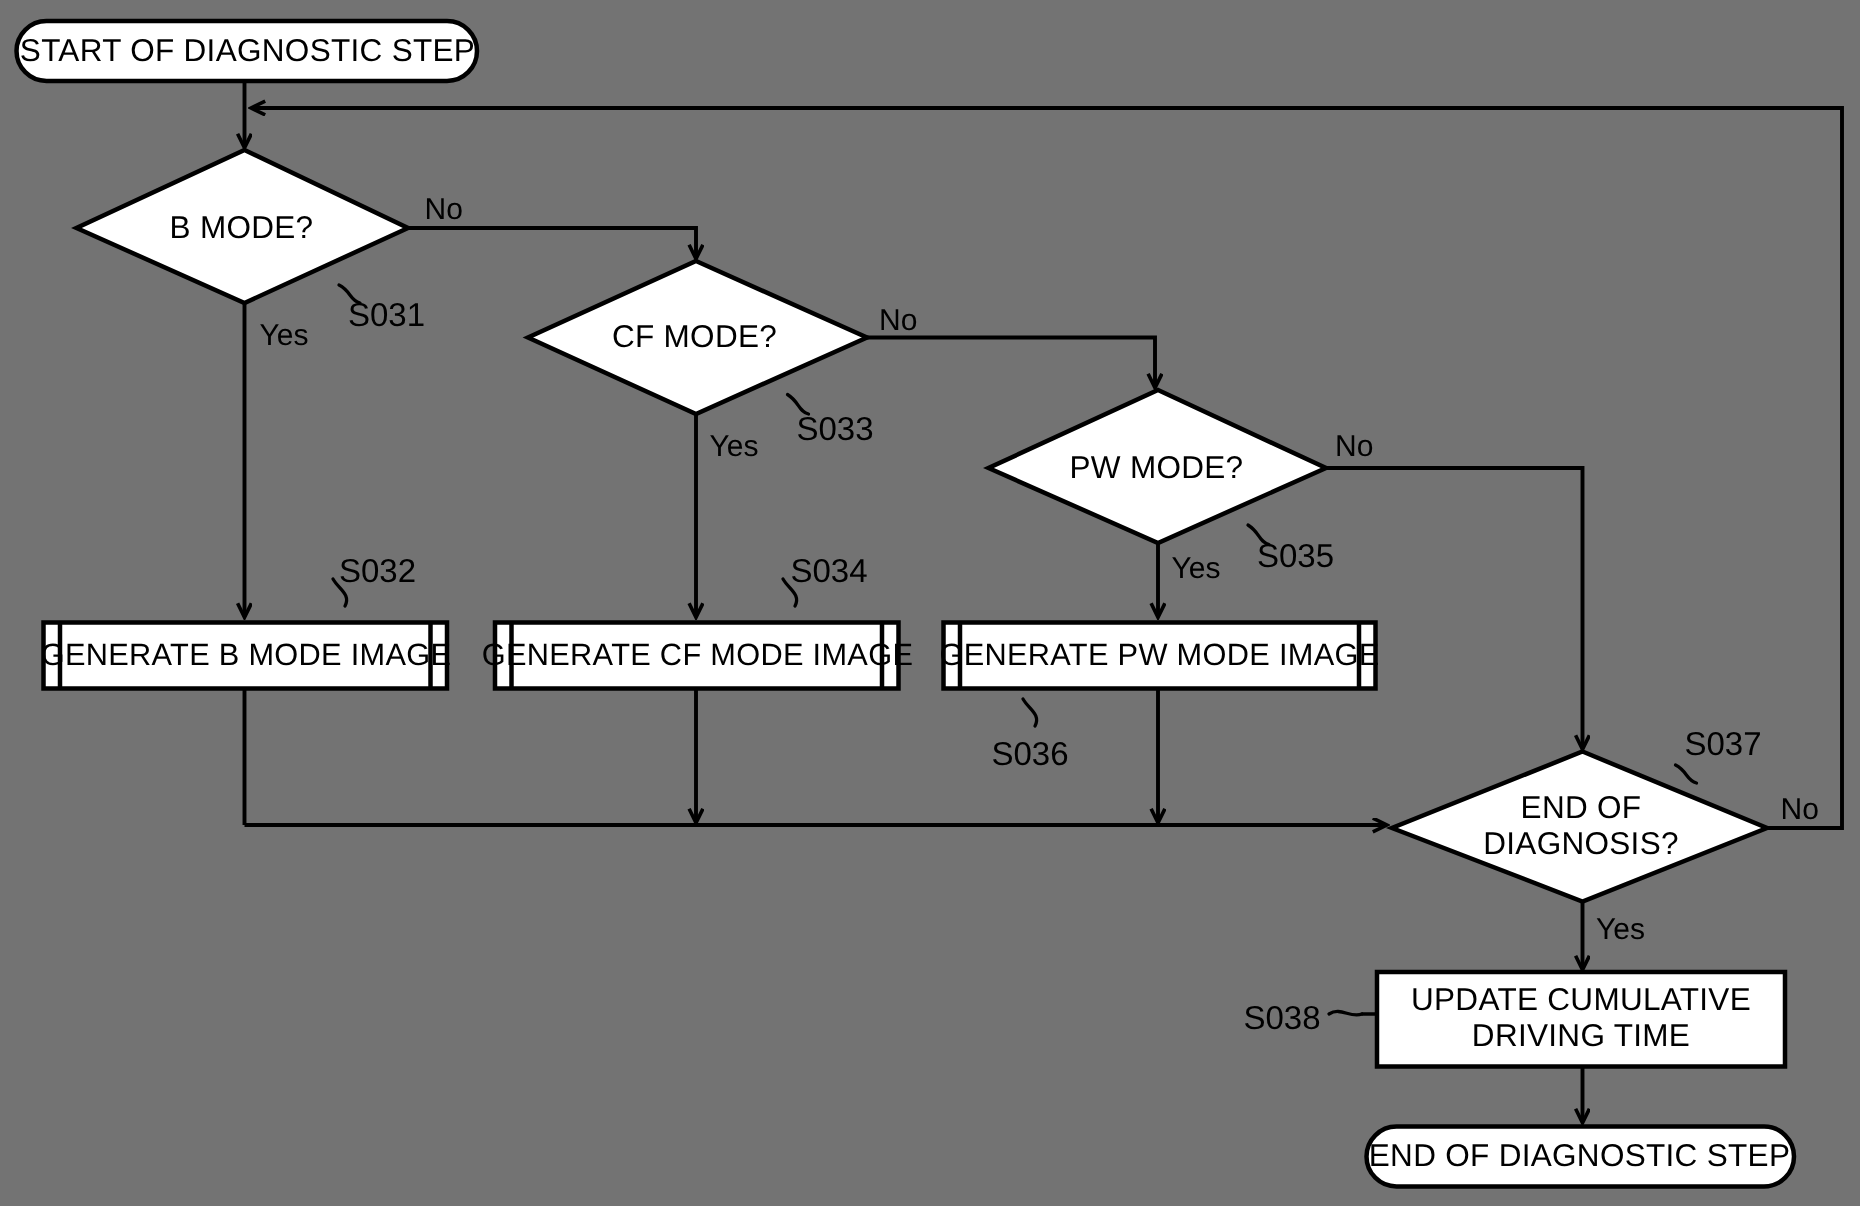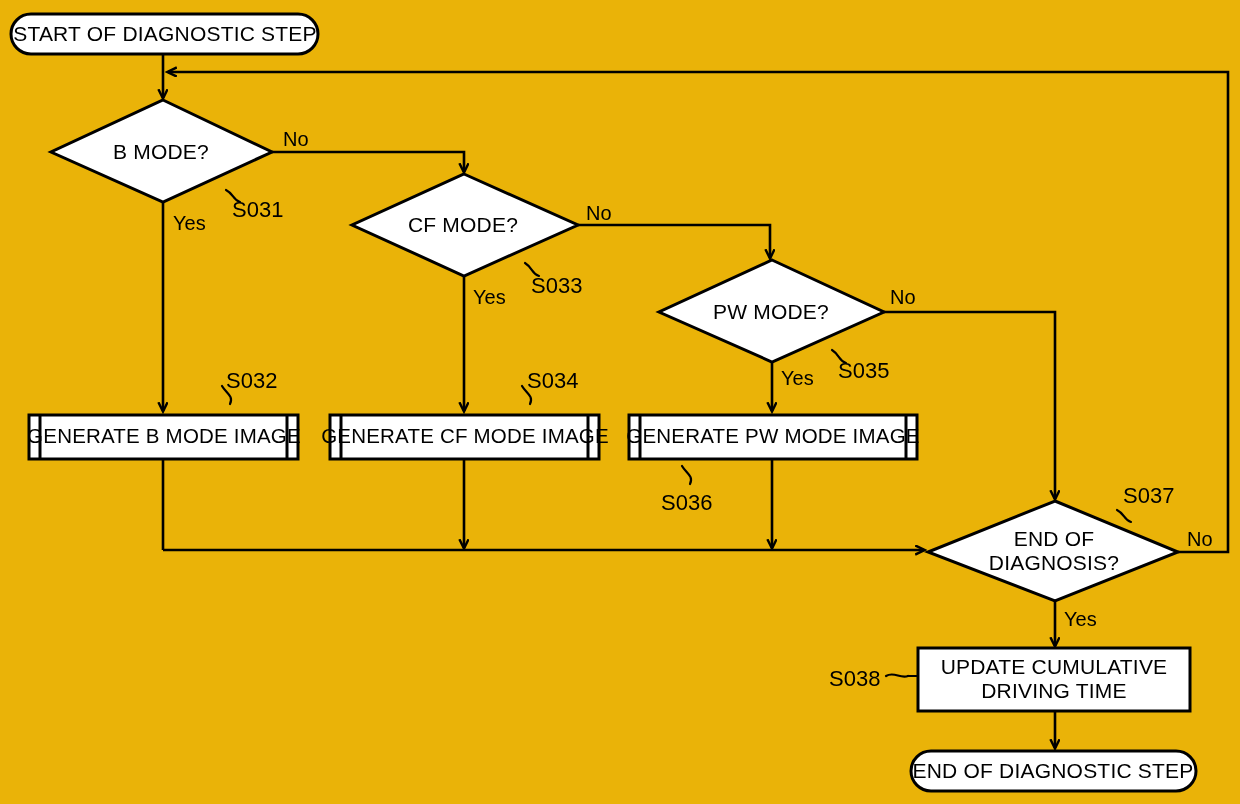--- a/index.html
+++ b/index.html
@@ -4,21 +4,21 @@
 <style>
   html, body {
     margin: 0;
     padding: 0;
     background: #ffffff;
   }
   #canvas {
     position: relative;
     width: 1240px;
     height: 804px;
-    background: #eab308;
+    background: #737373;
     font-family: "Liberation Sans", sans-serif;
   }
   #flow-svg {
     position: absolute;
     top: 0;
     left: 0;
     width: 1240px;
     height: 804px;
   }
   .shape-stroke {

